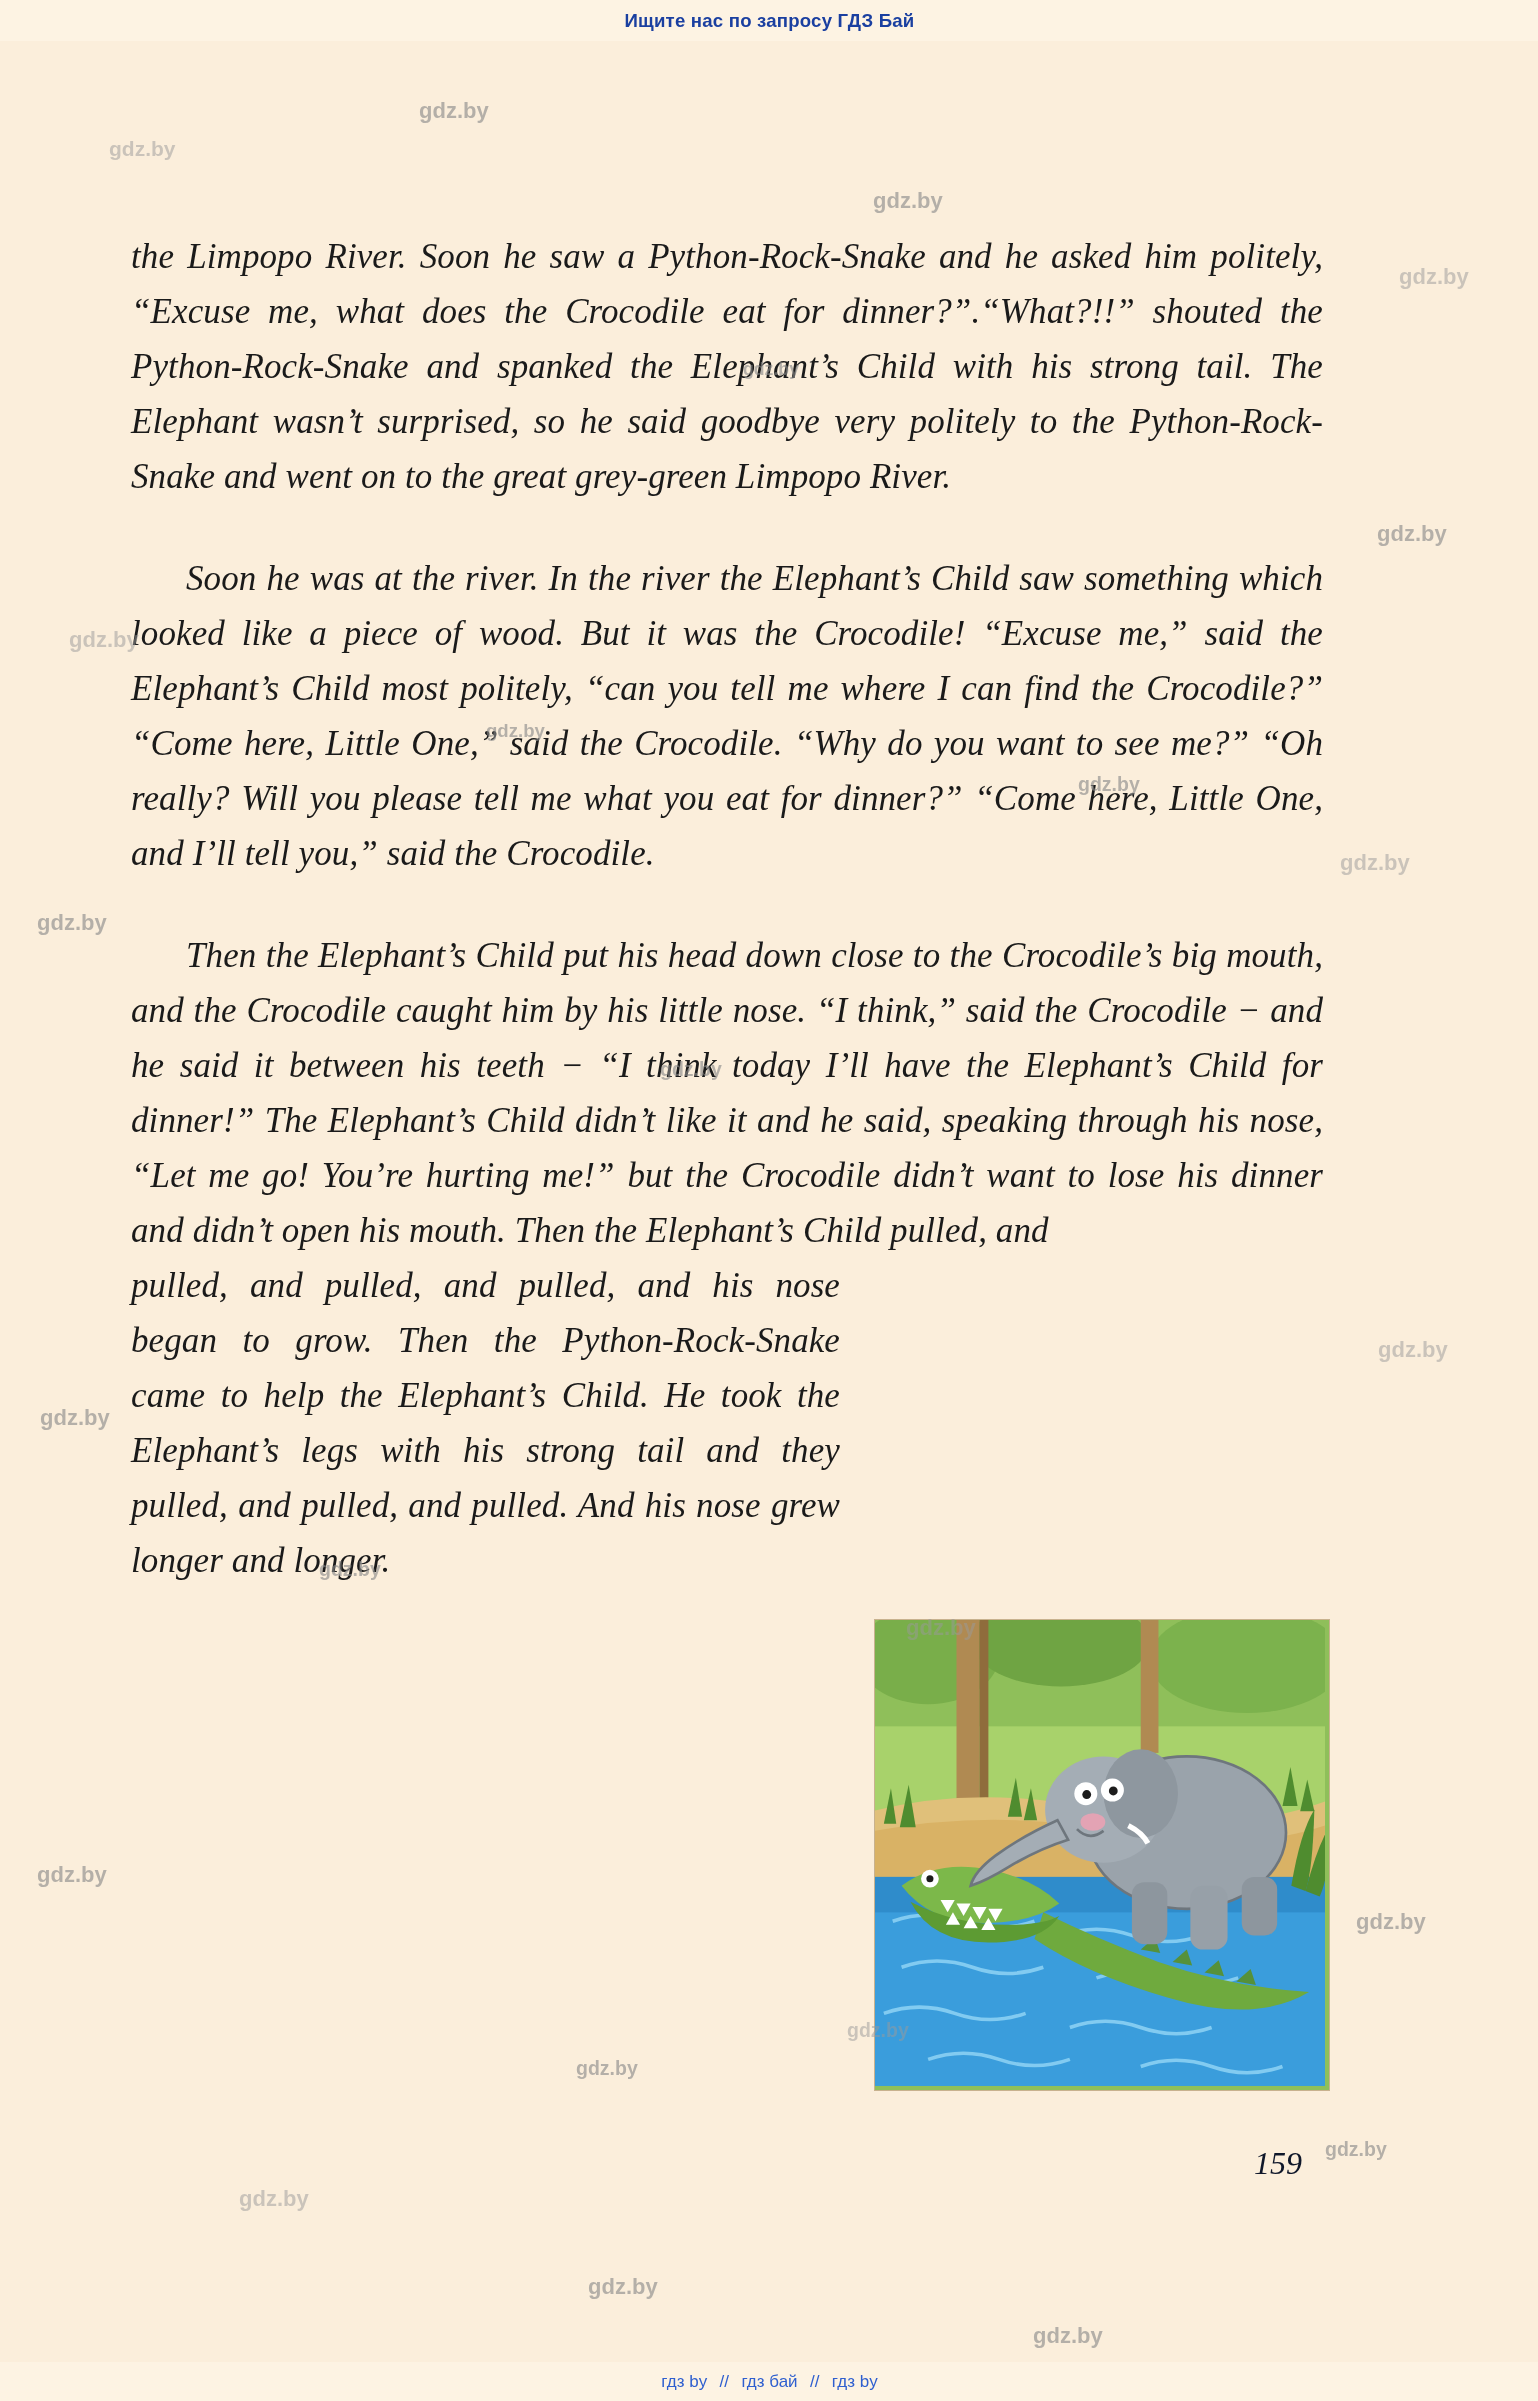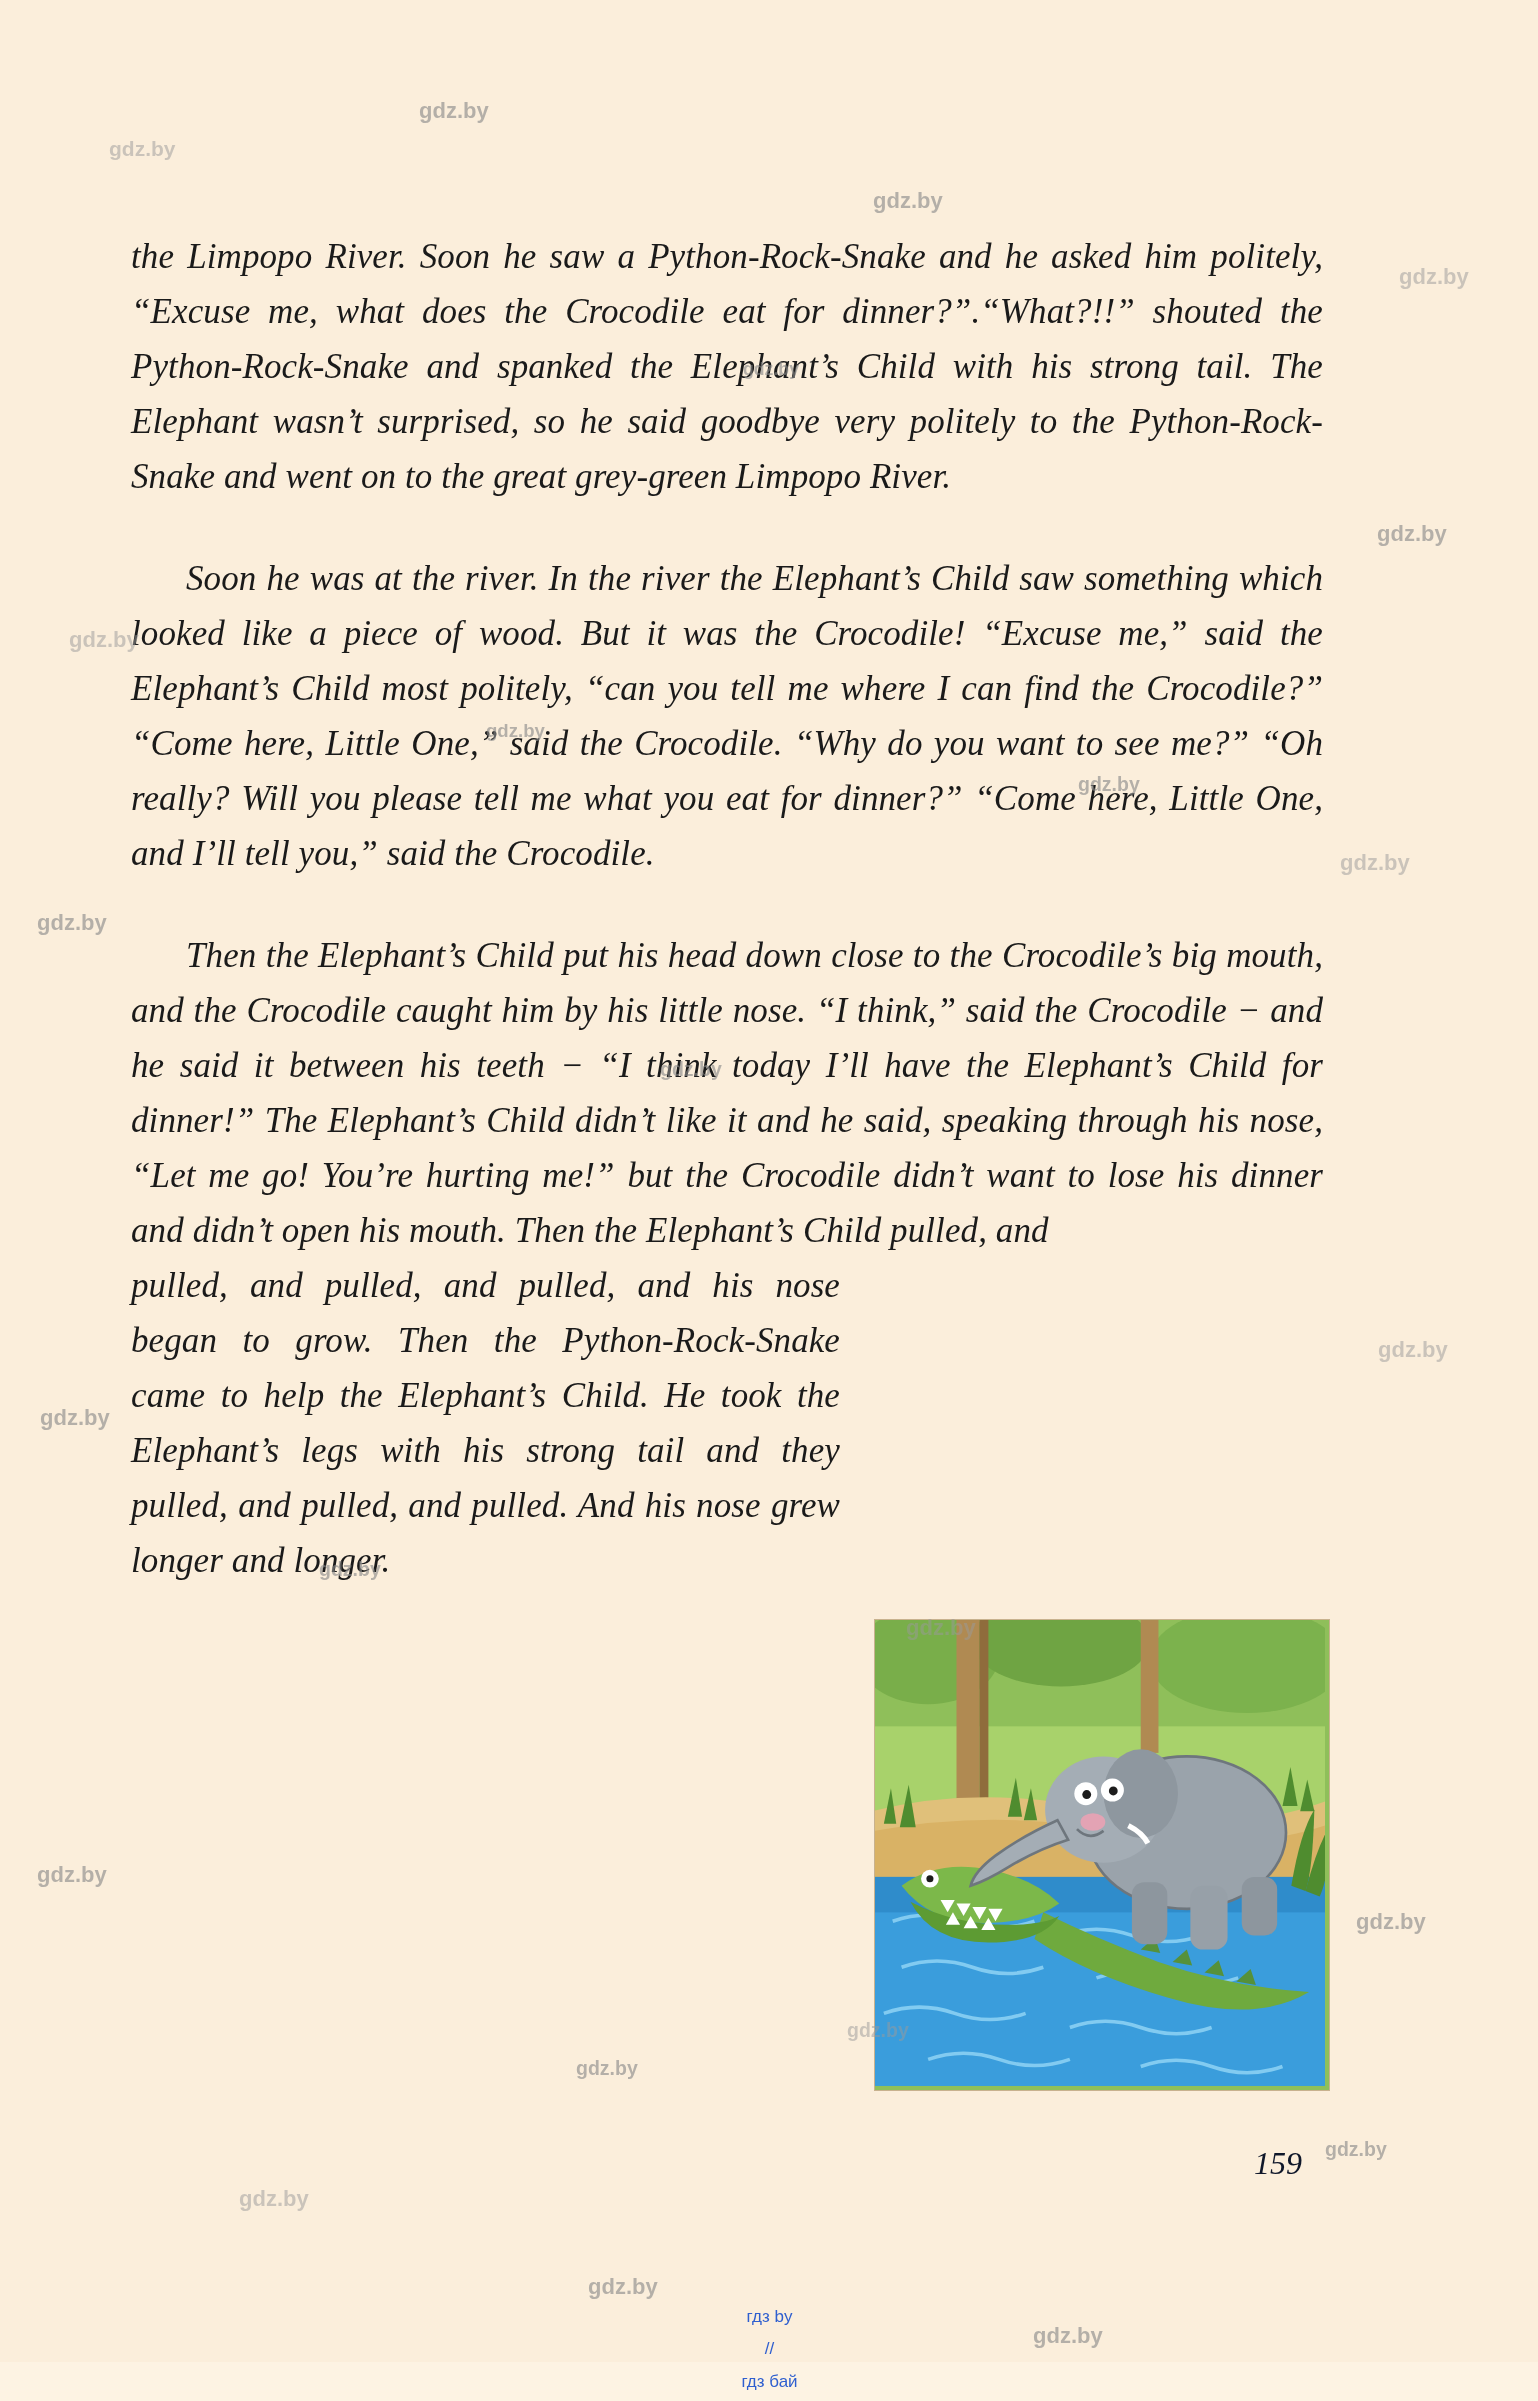--- a/index.html
+++ b/index.html
@@ -43,21 +43,20 @@
     position: absolute;
     bottom: 0;
     left: 0;
     width: 1539px;
     height: 39px;
     background: #fdf3e3;
     display: flex;
     align-items: center;
     justify-content: center;
     gap: 12.4px;
-    flex-direction: column;
   }
   .bottom-banner-text {
     font-family: "Liberation Sans", sans-serif;
     font-size: 17px;
     color: #2f5fcf;
   }
   .sep {
     font-family: "Liberation Sans", sans-serif;
     font-size: 17px;
     color: #2f5fcf;
@@ -128,20 +127,23 @@
     white-space: nowrap;
     pointer-events: none;
   }
   .wm.light { color: #9a9a9a; opacity:0.5; }
 </style>
 </head>
 <body>
 
 <div class="page">
 
+  <div class="top-banner">
+    <span class="top-banner-text">Ищите нас по запросу ГДЗ Бай</span>
+  </div>
 
   <div class="text-col">
     <p class="para">the Limpopo River. Soon he saw a Python-Rock-Snake and he asked him politely, “Excuse me, what does the Crocodile eat for dinner?”.“What?!!” shouted the Python-Rock-Snake and spanked the Elephant’s Child with his strong tail. The Elephant wasn’t surprised, so he said goodbye very politely to the Python-Rock-Snake and went on to the great grey-green Limpopo River.</p>
     <p class="para indent">Soon he was at the river. In the river the Elephant’s Child saw something which looked like a piece of wood. But it was the Crocodile! “Excuse me,” said the Elephant’s Child most politely, “can you tell me where I can find the Crocodile?” “Come here, Little One,” said the Crocodile. “Why do you want to see me?” “Oh really? Will you please tell me what you eat for dinner?” “Come here, Little One, and I’ll tell you,” said the Crocodile.</p>
     <p class="para indent">Then the Elephant’s Child put his head down close to the Crocodile’s big mouth, and the Crocodile caught him by his little nose. “I think,” said the Crocodile − and he said it between his teeth − “I think today I’ll have the Elephant’s Child for dinner!” The Elephant’s Child didn’t like it and he said, speaking through his nose, “Let me go! You’re hurting me!” but the Crocodile didn’t want to lose his dinner and didn’t open his mouth. Then the Elephant’s Child pulled, and</p>
     <p class="para narrow">pulled, and pulled, and pulled, and his nose began to grow. Then the Python-Rock-Snake came to help the Elephant’s Child. He took the Elephant’s legs with his strong tail and they pulled, and pulled, and pulled. And his nose grew longer and longer.</p>
   </div>
 
   <div class="illus">
     <svg width="450" height="466" viewBox="0 0 508 526" xmlns="http://www.w3.org/2000/svg">

